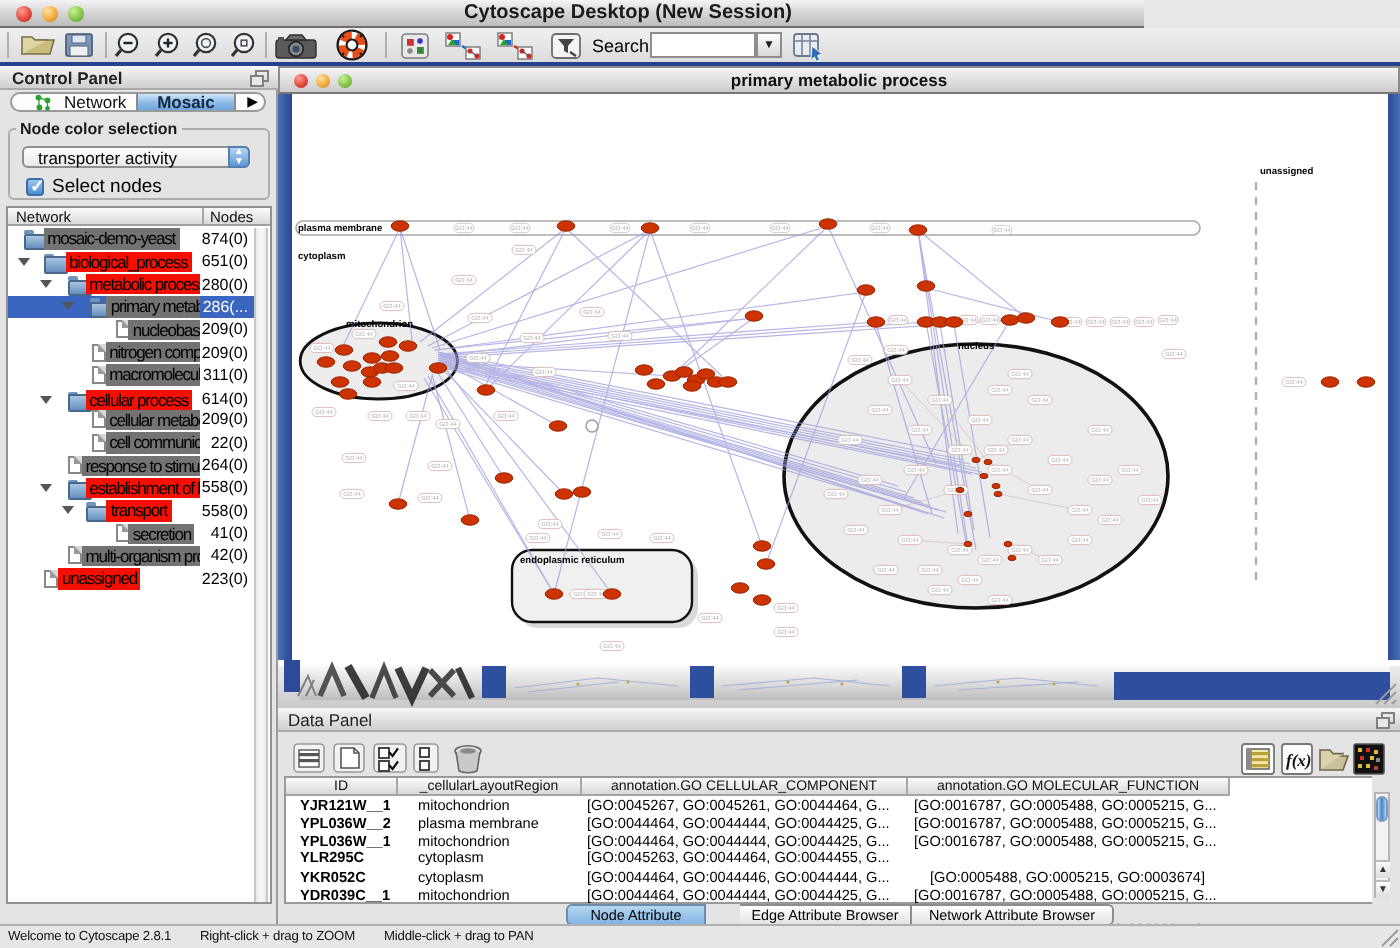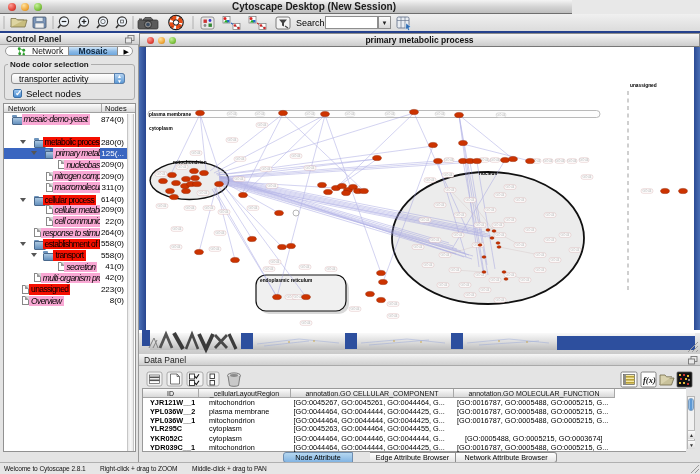--- a/index.html
+++ b/index.html
@@ -46,21 +46,21 @@
 
 #tree { position:absolute; left:3px; top:70px; width:133px; height:349px; background:#fff; border:1px solid #919191; }
 #treehead { position:absolute; left:0; top:0; width:131px; height:9px; background:linear-gradient(#fcfcfc,#d9d9d9);
   border-bottom:1px solid #a0a0a0; font-size:7.5px; color:#111; }
 #treehead .c1 { position:absolute; left:4px; top:0; line-height:9px; }
 #treehead .c2 { position:absolute; left:101px; top:0; line-height:9px; }
 #treehead .sep { position:absolute; left:97px; top:0; width:1px; height:9px; background:#a8a8a8; }
 .trow { position:absolute; left:0; width:124px; height:11.3px; font-size:8.5px; line-height:11px; white-space:nowrap; }
 .trow .lbl { position:absolute; top:0.5px; height:10.3px; line-height:10.5px; padding:0 2px; margin-left:-2px; color:#000; overflow:hidden; letter-spacing:-0.6px;}
 .trow .num { position:absolute; right:4px; top:0; text-align:right; color:#000; font-size:8px;}
-.green { background:#f9a8d4;font-style:italic; }
+.green { background:#737373; }
 .red   { background:#f50f00; }
 .selrow { background:#3a66c0; }
 .fold { position:absolute; top:1.5px; width:11px; height:8px; }
 .fold:before { content:""; position:absolute; left:0; top:0; width:5px; height:2px; background:#6e95bd; border-radius:1px 1px 0 0; }
 .fold:after  { content:""; position:absolute; left:0; top:1.5px; width:10px; height:6.5px; background:linear-gradient(#a9c6e0,#6490bd); border-radius:1px; border:0.5px solid #49688c;}
 .file { position:absolute; top:1px; width:7px; height:9px; background:#fff; border:1px solid #888; }
 .file:before { content:""; position:absolute; right:-1px; top:-1px; border:2px solid #d8d8d8; border-left-color:#999; border-bottom-color:#999; }
 .tarr { position:absolute; top:3.5px; width:0; height:0; border-left:3.5px solid transparent; border-right:3.5px solid transparent; border-top:4.5px solid #555; }
 #treescroll { position:absolute; right:1px; top:10px; width:7px; height:337px; background:linear-gradient(90deg,#e9e9e9,#f8f8f8,#e9e9e9); border-left:1px solid #c6c6c6; border-right:1px solid #c6c6c6;}
 
@@ -240,31 +240,37 @@
     <div id="treehead">
         <span class="c1">Network</span>
         <span class="sep"></span>
         <span class="c2">Nodes</span>
       </div>
     <div class="trow" style="top:9.8px;">
         <span class="fold" style="left:8px;"></span>
         <span class="lbl green" style="left:19.6px;max-width:78px;">mosaic-demo-yeast</span>
         <span class="num" style="">874(0)</span>
       </div>
+    <div class="trow" style="top:21.1px;">
+        <span class="tarr" style="left:5px;"></span>
+        <span class="fold" style="left:18px;"></span>
+        <span class="lbl red" style="left:30.6px;max-width:67px;">biological_process</span>
+        <span class="num" style="">651(0)</span>
+      </div>
     <div class="trow" style="top:32.5px;">
         <span class="tarr" style="left:16px;"></span>
         <span class="fold" style="left:30px;"></span>
         <span class="lbl red" style="left:40.6px;max-width:57px;">metabolic process</span>
         <span class="num" style="">280(0)</span>
       </div>
     <div class="trow selrow" style="top:43.8px;">
         <span class="tarr" style="left:27px;"></span>
         <span class="fold" style="left:41px;"></span>
         <span class="lbl green" style="left:51.4px;max-width:47px;">primary metabol</span>
-        <span class="num" style="color:#fff;">125(...</span>
+        <span class="num" style="color:#fff;">286(...</span>
       </div>
     <div class="trow" style="top:55.1px;">
         <span class="file" style="left:54px;"></span>
         <span class="lbl green" style="left:62.4px;max-width:36px;">nucleobase-</span>
         <span class="num" style="">209(0)</span>
       </div>
     <div class="trow" style="top:66.5px;">
         <span class="file" style="left:42px;"></span>
         <span class="lbl green" style="left:50.6px;max-width:47px;">nitrogen compou</span>
         <span class="num" style="">209(0)</span>
@@ -314,25 +320,20 @@
       </div>
     <div class="trow" style="top:168.4px;">
         <span class="file" style="left:30px;"></span>
         <span class="lbl green" style="left:38.8px;max-width:59px;">multi-organism pro</span>
         <span class="num" style="">42(0)</span>
       </div>
     <div class="trow" style="top:179.8px;">
         <span class="file" style="left:18px;"></span>
         <span class="lbl red" style="left:27.0px;max-width:71px;">unassigned</span>
         <span class="num" style="">223(0)</span>
-      </div>
-    <div class="trow" style="top:191.1px;">
-        <span class="file" style="left:18px;"></span>
-        <span class="lbl green" style="left:27.0px;max-width:71px;">Overview</span>
-        <span class="num" style="">8(0)</span>
       </div>
     <div id="treescroll"></div>
   </div>
 </div>
 
 <div class="abs" id="netwin">
   <div id="nethead">
     <div class="title">primary metabolic process</div>
     <div class="slight" id="s1"></div>
       <div class="slight" id="s2"></div>

